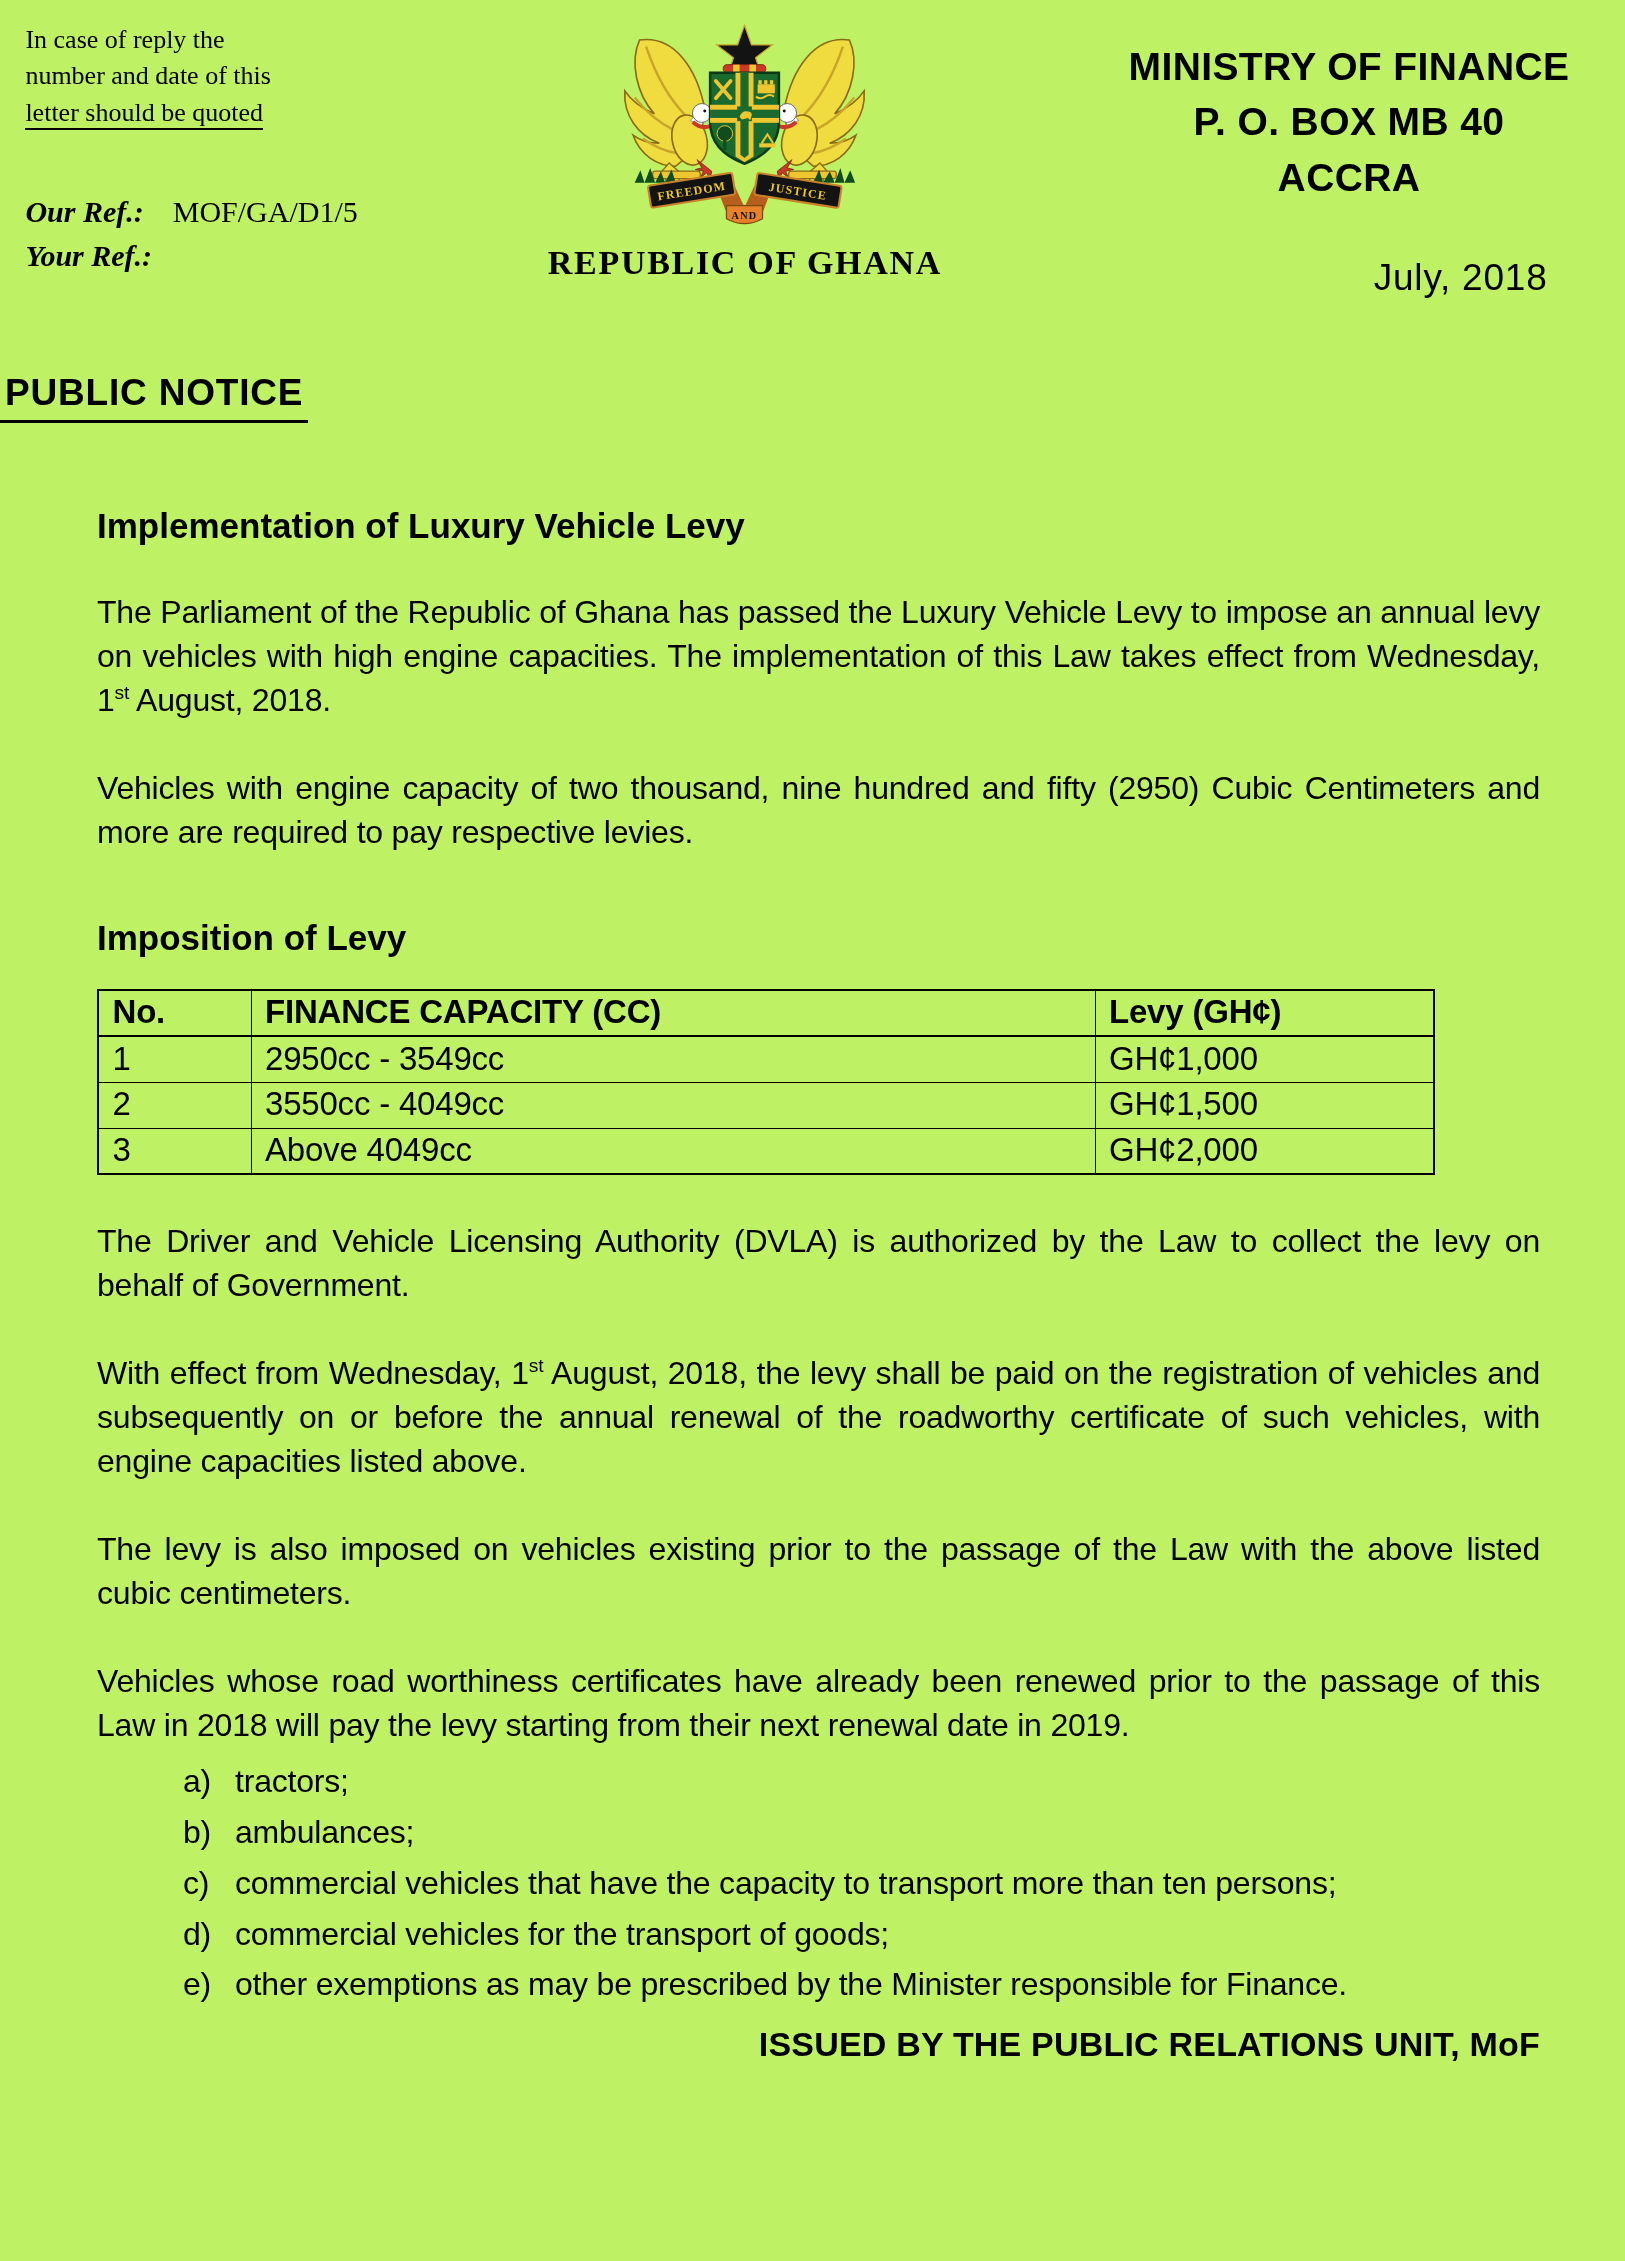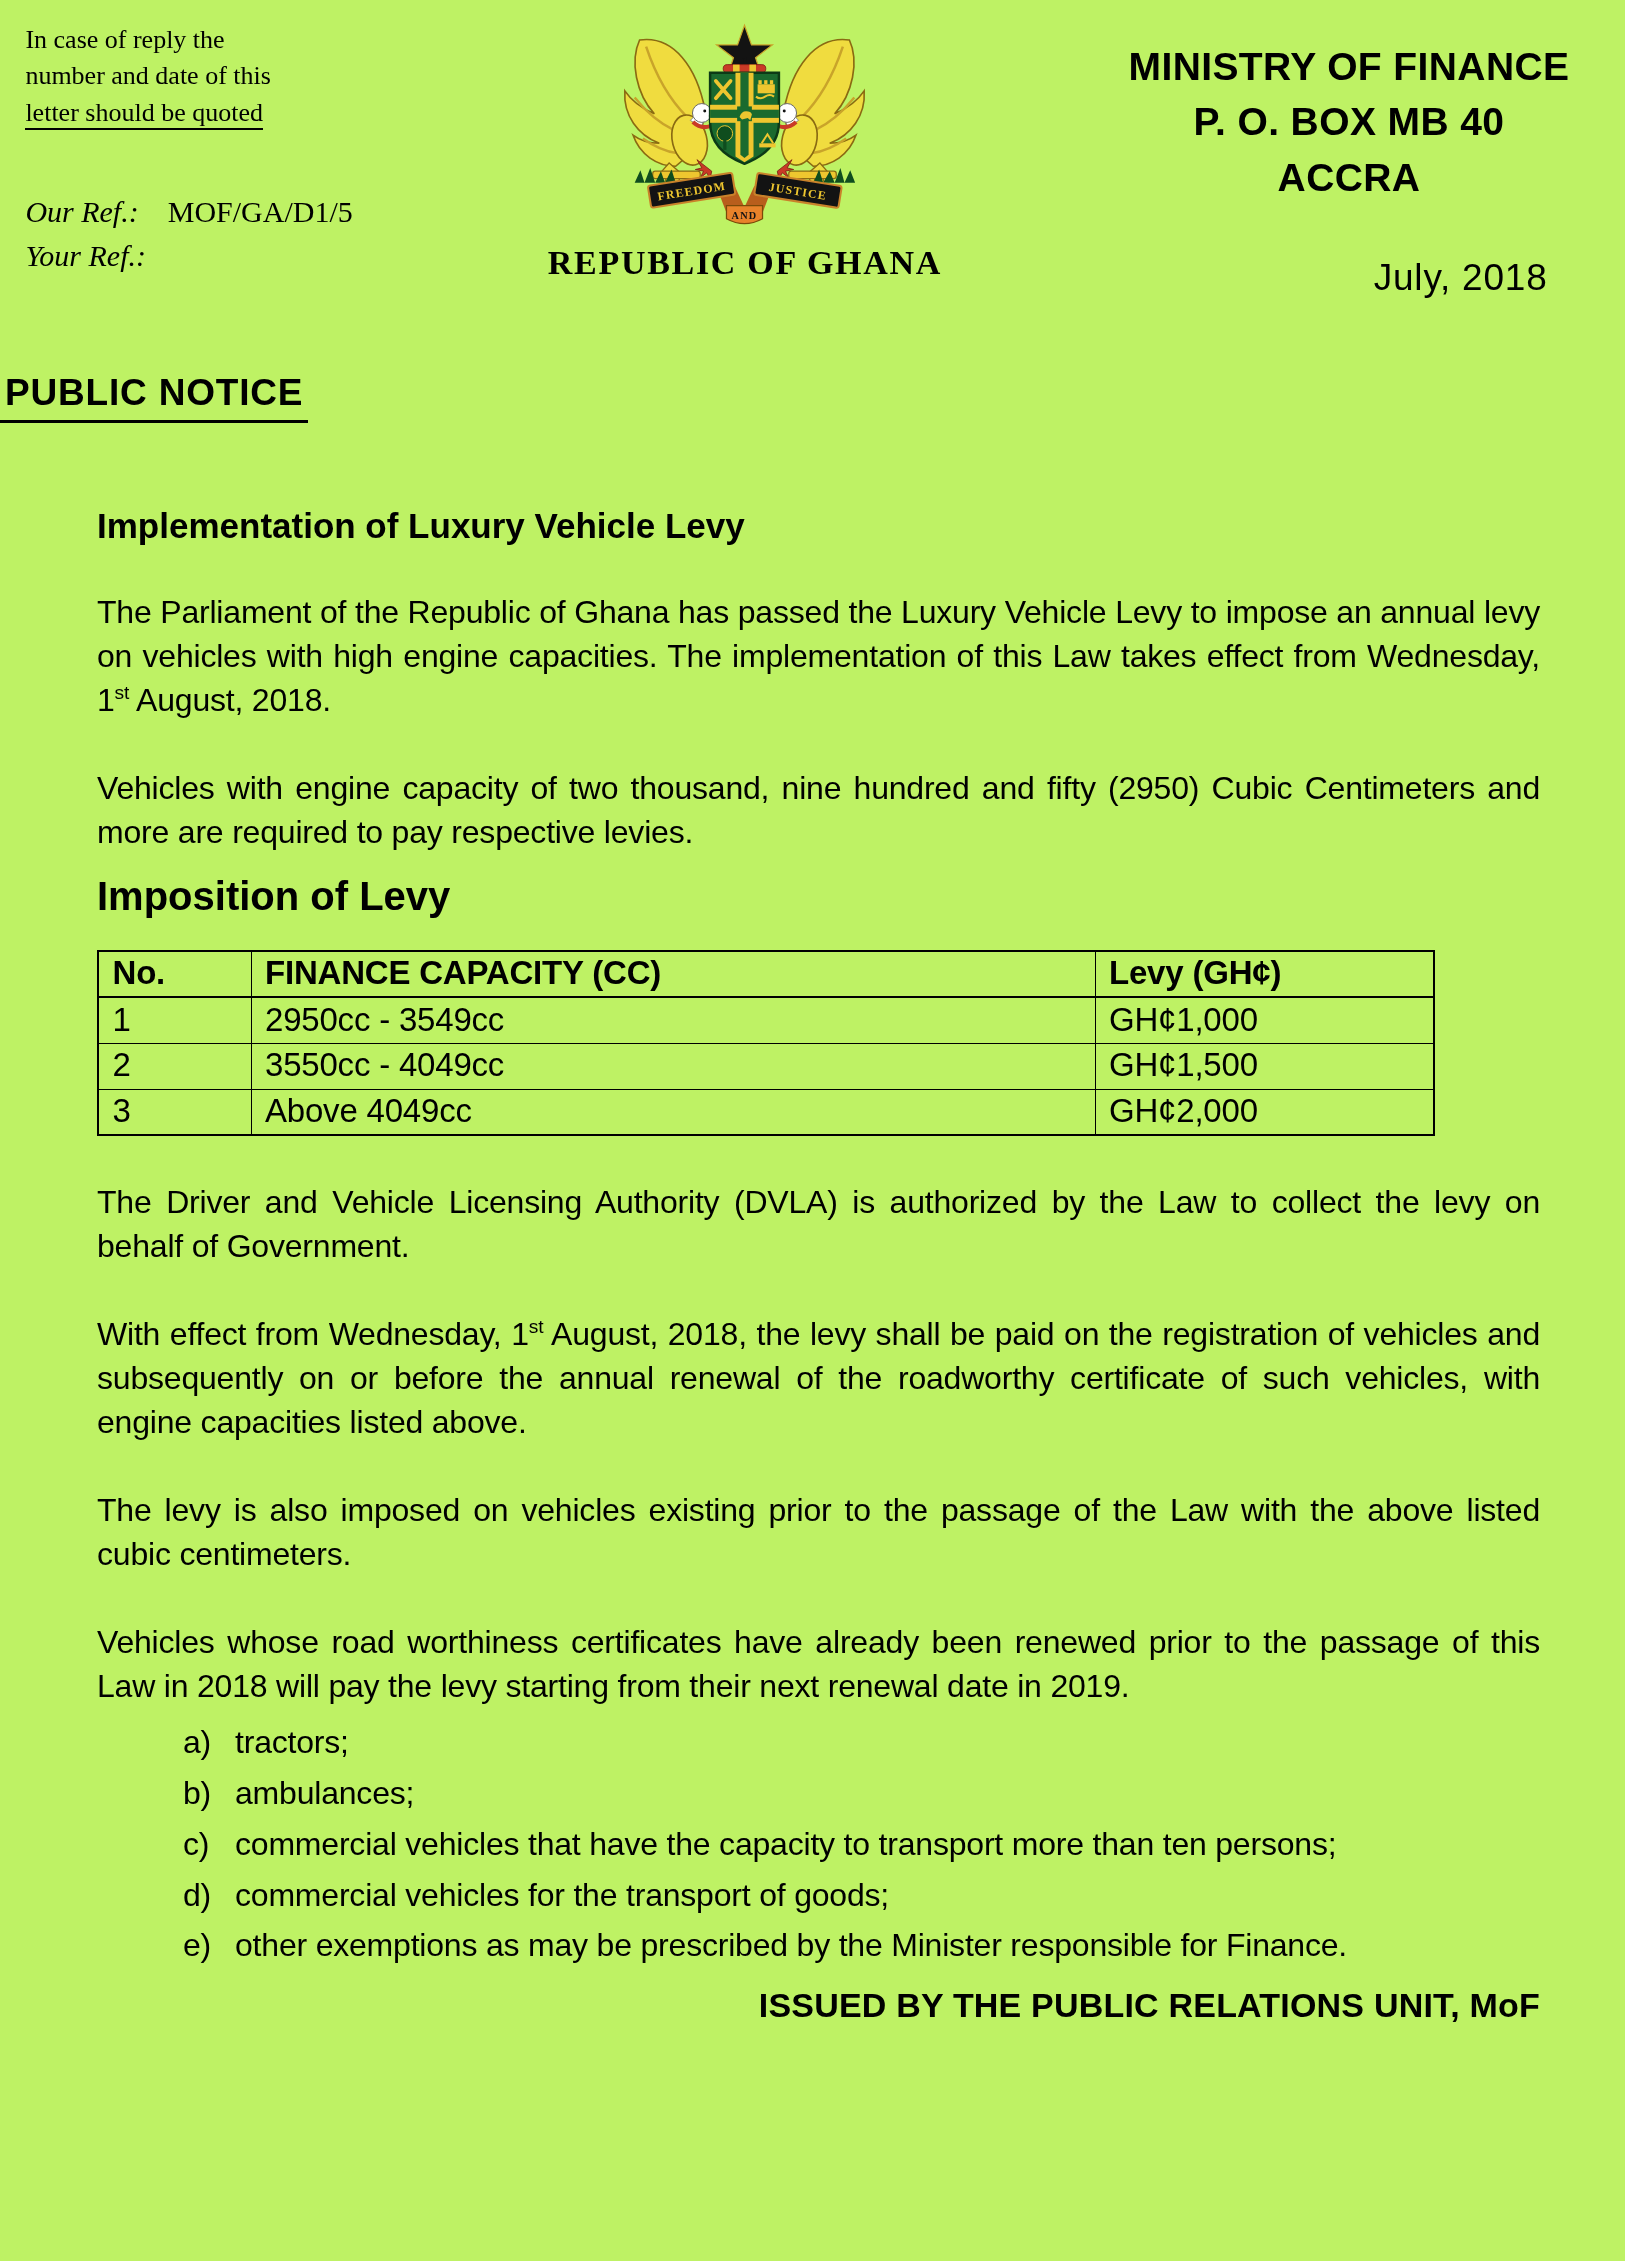--- a/index.html
+++ b/index.html
@@ -20,21 +20,21 @@
   .reply-note {
     font-family: "Liberation Serif", "DejaVu Serif", serif;
     font-size: 26px; line-height: 1.4; padding-top: 3.4px;
   }
   .reply-note .underlined { border-bottom: 2.5px solid #000; padding-bottom: 1.7px; }
   .refs {
     margin-top: 59px;
     font-family: "Liberation Serif", "DejaVu Serif", serif;
     font-size: 30px; line-height: 1.45;
   }
-  .ref-label { font-style: italic; }
+  .ref-label { font-style: italic; font-weight: bold; }
   .ref-value { font-weight: normal; text-align: right; }
   .ref-value.spaced { margin-left: 29px; }
   .ref-bold-italic { font-weight: bold; font-style: italic; }
 
   .crest-col { text-align: center; padding-top: 3.4px; }
   .country {
     font-family: "Liberation Serif", "DejaVu Serif", serif;
     font-weight: bold; font-size: 34px; letter-spacing: 1.7px;
     margin-top: 10.2px; white-space: nowrap;
   }
@@ -46,21 +46,21 @@
   
   .notice-title-wrap { text-align: left; margin-top: 73px; }
   .notice-title {
     display: inline-block; font-size: 37px; font-weight: bold; letter-spacing: 0.8px;
     border-bottom: 3.4px solid #000; padding: 0 5.1px 6px 5.1px;
   }
 
   
   main { padding: 0 85px 0 97px; }
   .subject { font-size: 35px; font-weight: bold; margin-top: 83px; }
-  .section-head { font-size: 40px; font-weight: bold; margin-top: 20px; }
+  .section-head { font-size: 35px; font-weight: bold; margin-top: 64px; }
   p.body-par { font-size: 32px; line-height: 44px; text-align: justify; margin-top: 44px; letter-spacing: -0.2px; }
   p.body-par sup { font-size: 60%; vertical-align: super; line-height: 0; }
 
   
   table.levy {
     border-collapse: collapse; margin-top: 30.5px;
     width: 1336px; table-layout: fixed;
     font-size: 33px; border: 2.5px solid #000;
   }
   table.levy col.c-no { width: 153px; }

